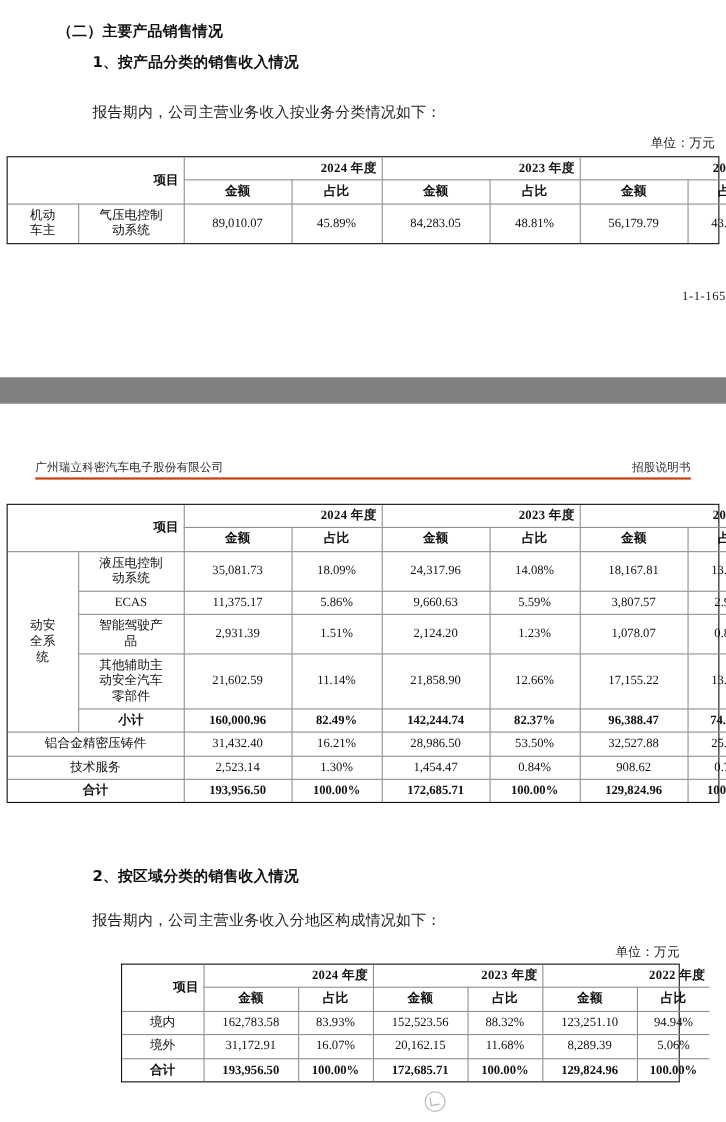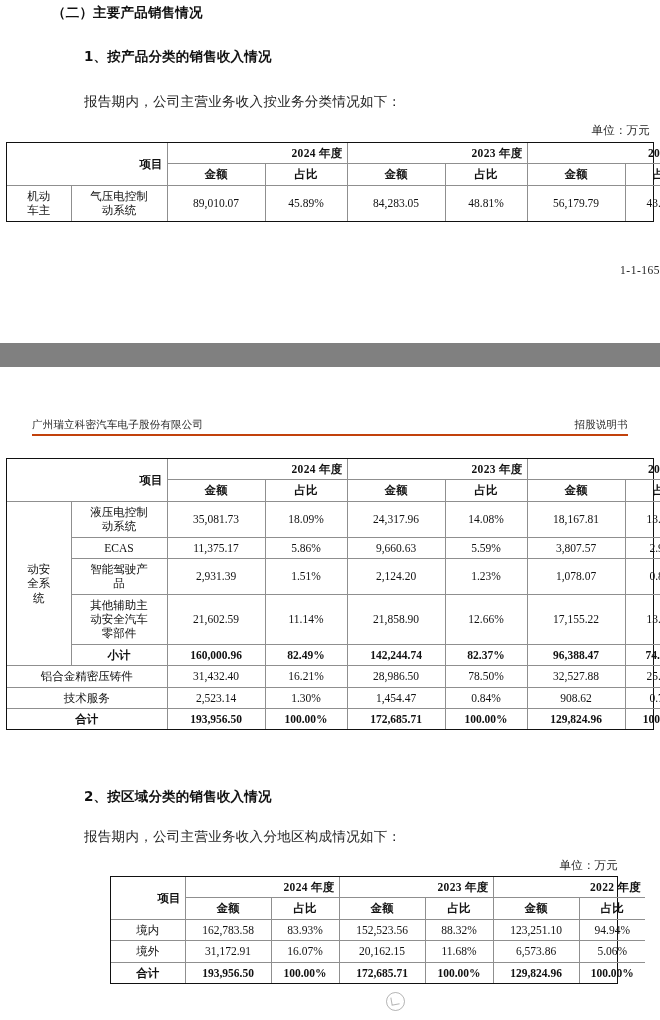--- a/index.html
+++ b/index.html
@@ -135,21 +135,21 @@
     left: 4px; top: 4px;
     width: 7px; height: 7px;
     border-left: 1.5px solid rgba(120,120,120,0.55);
     border-bottom: 1.5px solid rgba(120,120,120,0.55);
     transform: rotate(-10deg);
   }
 </style>
 </head>
 <body>
 
-<div class="h-section" style="position:absolute;left:52px;top:4px;">（二）主要产品销售情况</div>
+<div class="h-section" style="position:absolute;left:52px;top:20px;">（二）主要产品销售情况</div>
 
 <div class="h-sub" style="position:absolute;left:84px;top:48px;">1、按产品分类的销售收入情况</div>
 
 <div class="para" style="position:absolute;left:84px;top:93px;">报告期内，公司主营业务收入按业务分类情况如下：</div>
 
 <div class="unit-line" style="position:absolute;left:0;top:123px;width:650px;">单位：万元</div>
 
 <div class="tbl-wrap" style="position:absolute;left:6px;top:142px;width:648px;">
   <table class="doc">
     <colgroup>
@@ -273,21 +273,21 @@
         <td class="pct b">82.37%</td>
         <td class="num b">96,388.47</td>
         <td class="pct b">74.24%</td>
       </tr>
 
       <tr>
         <td class="lbl" colspan="2">铝合金精密压铸件</td>
         <td class="num">31,432.40</td>
         <td class="pct">16.21%</td>
         <td class="num">28,986.50</td>
-        <td class="pct">78.50%</td>
+        <td class="pct">53.50%</td>
         <td class="num">32,527.88</td>
         <td class="pct">25.06%</td>
       </tr>
       <tr>
         <td class="lbl" colspan="2">技术服务</td>
         <td class="num">2,523.14</td>
         <td class="pct">1.30%</td>
         <td class="num">1,454.47</td>
         <td class="pct">0.84%</td>
         <td class="num">908.62</td>
@@ -346,21 +346,21 @@
         <td class="pct">88.32%</td>
         <td class="num">123,251.10</td>
         <td class="pct">94.94%</td>
       </tr>
       <tr>
         <td class="lbl">境外</td>
         <td class="num">31,172.91</td>
         <td class="pct">16.07%</td>
         <td class="num">20,162.15</td>
         <td class="pct">11.68%</td>
-        <td class="num">6,573.86</td>
+        <td class="num">8,289.39</td>
         <td class="pct">5.06%</td>
       </tr>
       <tr>
         <td class="lbl b">合计</td>
         <td class="num b">193,956.50</td>
         <td class="pct b">100.00%</td>
         <td class="num b">172,685.71</td>
         <td class="pct b">100.00%</td>
         <td class="num b">129,824.96</td>
         <td class="pct b">100.00%</td>

